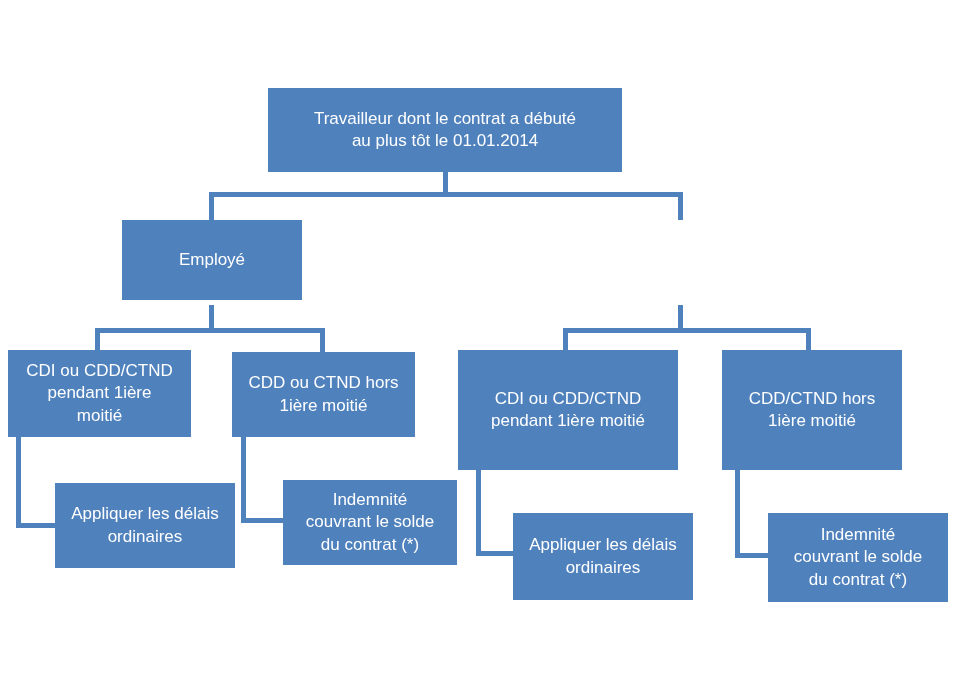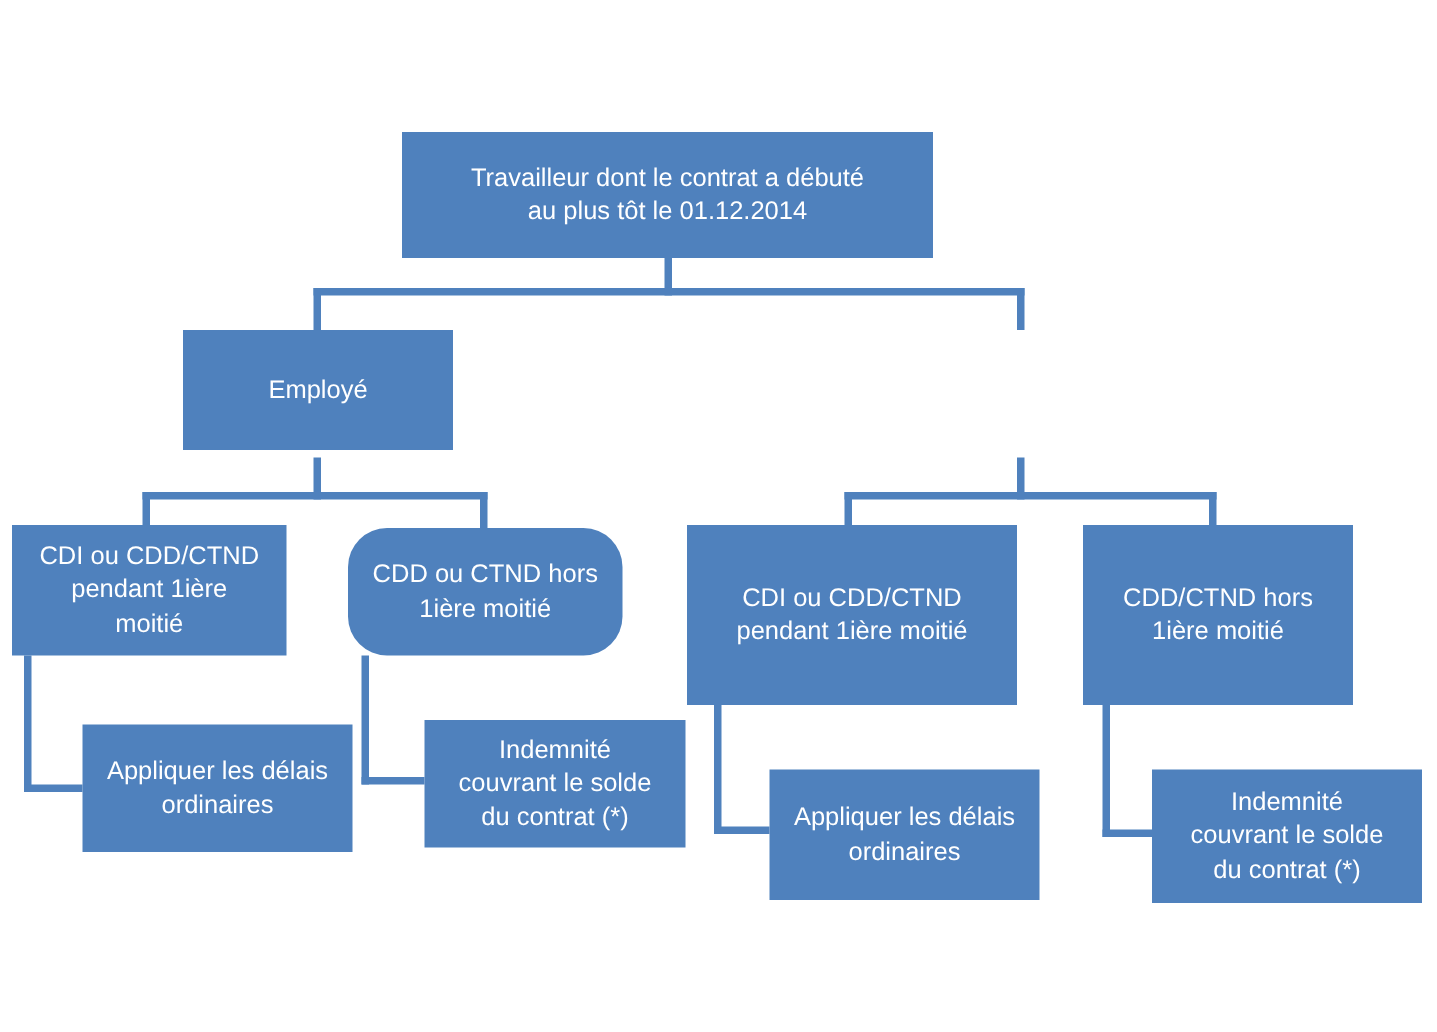--- a/index.html
+++ b/index.html
@@ -34,21 +34,21 @@
   .line {
     position: absolute;
     background: var(--line-color, #4f81bd);
   }
 
   
   #n-root        { left: 268px; top: 88px;  width: 354px; height: 84px; }
   #n-employe     { left: 122px; top: 220px; width: 180px; height: 80px; }
   #n-ouvrier     { left: 590px; top: 220px; width: 180px; height: 85px; }
   #n-emp-cdi     { left: 8px;   top: 350px; width: 183px; height: 87px; }
-  #n-emp-cdd     { left: 232px; top: 352px; width: 183px; height: 85px; border-radius: 26px; }
+  #n-emp-cdd     { left: 232px; top: 352px; width: 183px; height: 85px; }
   #n-ouv-cdi     { left: 458px; top: 350px; width: 220px; height: 120px; }
   #n-ouv-cdd     { left: 722px; top: 350px; width: 180px; height: 120px; }
   #n-emp-cdi-act { left: 55px;  top: 483px; width: 180px; height: 85px; }
   #n-emp-cdd-act { left: 283px; top: 480px; width: 174px; height: 85px; }
   #n-ouv-cdi-act { left: 513px; top: 513px; width: 180px; height: 87px; }
   #n-ouv-cdd-act { left: 768px; top: 513px; width: 180px; height: 89px; }
 
   
   #c-root-v  { left: 443px; top: 172px; width: 5px;  height: 25px; }
   #c-root-h  { left: 209px; top: 192px; width: 474px; height: 5px; }
@@ -101,21 +101,21 @@
   <div class="line" id="e-emp-cdi-h"></div>
   <div class="line" id="e-emp-cdd-v"></div>
   <div class="line" id="e-emp-cdd-h"></div>
   <div class="line" id="e-ouv-cdi-v"></div>
   <div class="line" id="e-ouv-cdi-h"></div>
   <div class="line" id="e-ouv-cdd-v"></div>
   <div class="line" id="e-ouv-cdd-h"></div>
 
   <div class="node" id="n-root">
     <span class="label">Travailleur dont le contrat a débuté
-au plus tôt le 01.12.2014</span>
+au plus tôt le 01.01.2014</span>
   </div>
 
   <div class="node" id="n-employe">
     <span class="label">Employé</span>
   </div>
 
 
   <div class="node" id="n-emp-cdi">
     <span class="label">CDI ou CDD/CTND
 pendant 1ière

